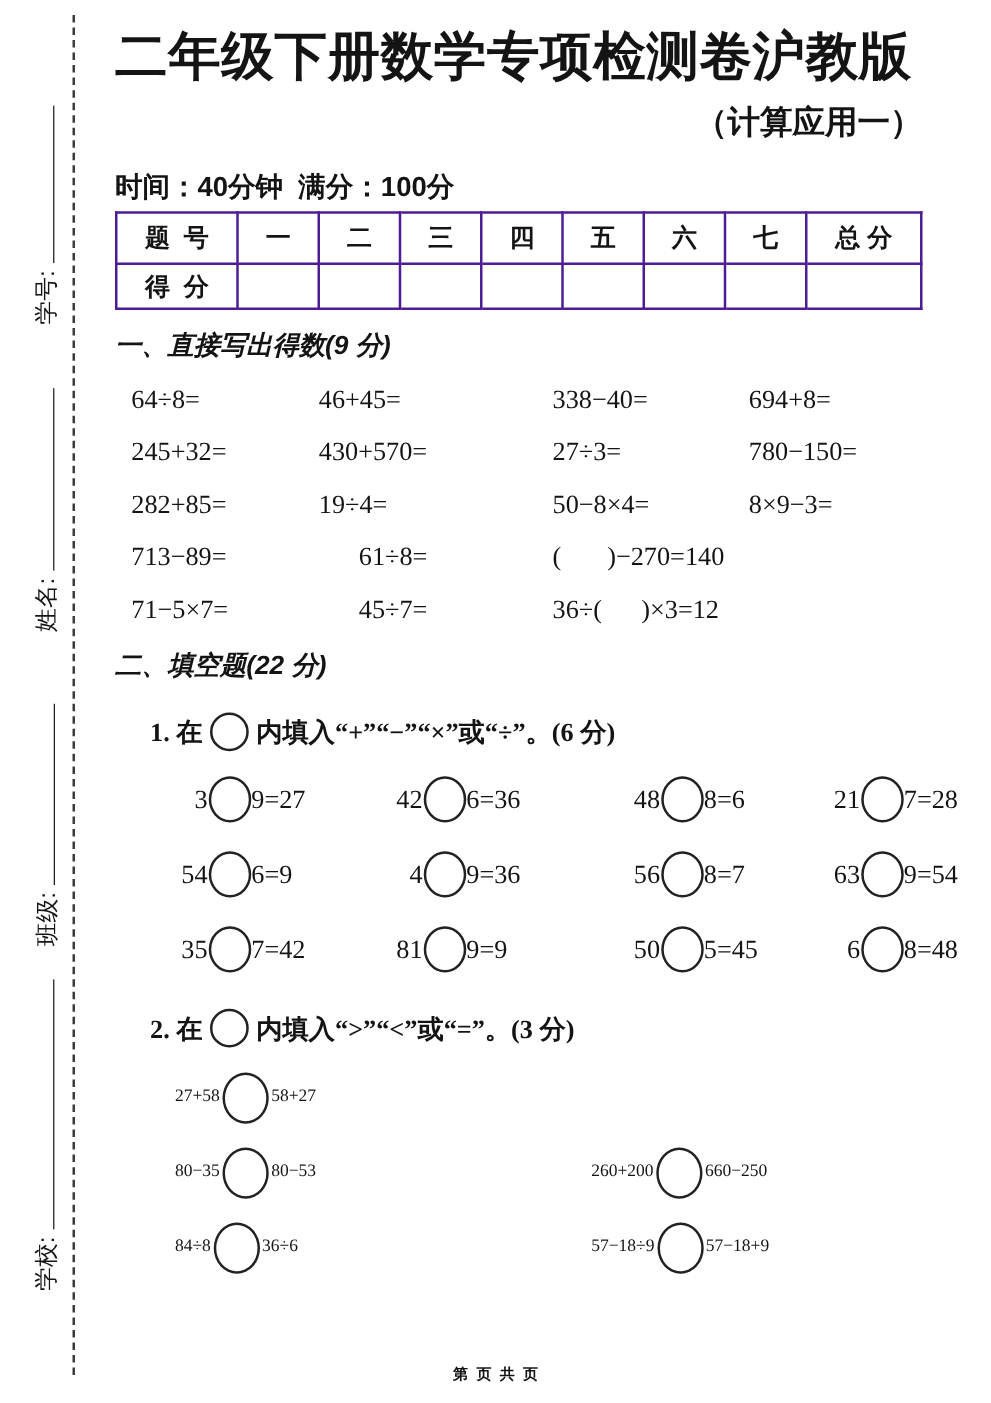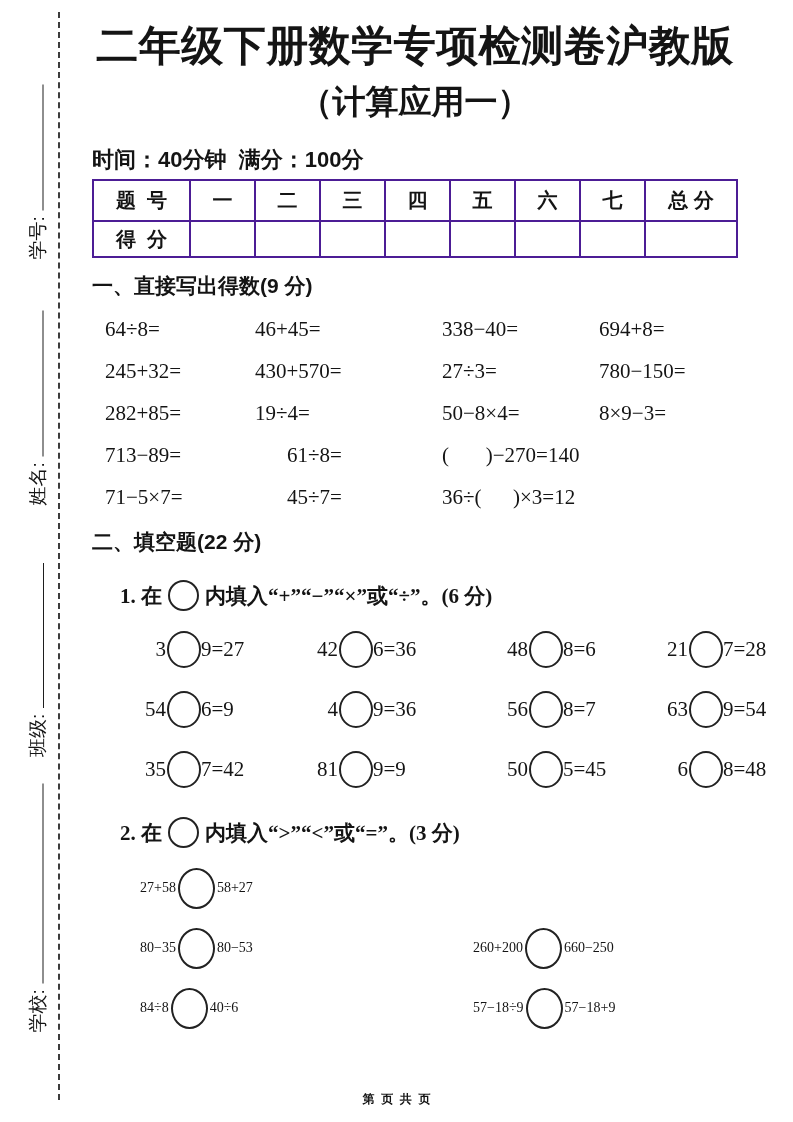--- a/index.html
+++ b/index.html
@@ -15,26 +15,26 @@
   }
   .side-group{
     position:absolute;height:26px;display:flex;align-items:baseline;
     transform:rotate(-90deg);font-size:19px;white-space:nowrap;
     font-family:"Liberation Sans","DejaVu Sans",sans-serif;
   }
   .side-blank{flex:1;border-bottom:1.6px solid #1e1e1e;height:14px;margin-left:6px;}
   
   .main{position:absolute;left:92px;top:0;width:646px;}
   .title{
-    margin:22px 0 0;text-align:center;font-size:42px;line-height:1.15;
+    margin:22px 0 0;font-size:42px;line-height:1.15;
     font-weight:900;font-family:Liberation Serif, serif;
     letter-spacing:0.5px;
   }
   .subtitle{
-    margin:10px 0 0;text-align:center;font-size:33px;font-weight:900;
+    margin:10px 0 0;text-align:right;font-size:26px;font-weight:900;
     font-family:"Liberation Sans","DejaVu Sans",sans-serif;
   }
   .info-line{
     margin:20px 2px 4px 0;text-align:left;font-size:22px;font-weight:700;
     font-family:"Liberation Sans","DejaVu Sans",sans-serif;white-space:pre;
   }
   
   table.score{border-collapse:collapse;width:100%;table-layout:fixed;}
   table.score td{
     border:2px solid #4c1d95;text-align:center;vertical-align:middle;
@@ -42,20 +42,21 @@
     font-family:"Liberation Sans","DejaVu Sans",sans-serif;
   }
   table.score col.first{width:97px;}
   table.score col.last{width:92px;}
   tr.r1 td{height:37px;}
   tr.r2 td{height:32px;}
   
   .sec-h{
     margin:14px 0 4px;font-size:21px;font-weight:800;
     font-family:"Liberation Sans","DejaVu Sans",sans-serif;
+    font-style:italic;
   }
   .q-line{
     margin:24px 0 0;padding-left:28px;font-size:21px;font-weight:700;
     display:flex;align-items:center;
   }
   
   .s1{margin-top:8px;}
   .s1-row{
     display:grid;grid-template-columns:150px 187px 157px 1fr;
     height:42px;align-items:center;padding-left:13px;font-size:21px;
@@ -290,21 +291,21 @@
       <span class="m-cell">
           <span>260+200</span>
           <span class="circ big"></span>
           <span>660−250</span>
         </span>
     </div>
     <div class="m-row">
       <span class="m-cell">
           <span>84÷8</span>
           <span class="circ big"></span>
-          <span>40÷6</span>
+          <span>36÷6</span>
         </span>
       <span class="m-cell">
           <span>57−18÷9</span>
           <span class="circ big"></span>
           <span>57−18+9</span>
         </span>
     </div>
   </div>
 
 </div>

